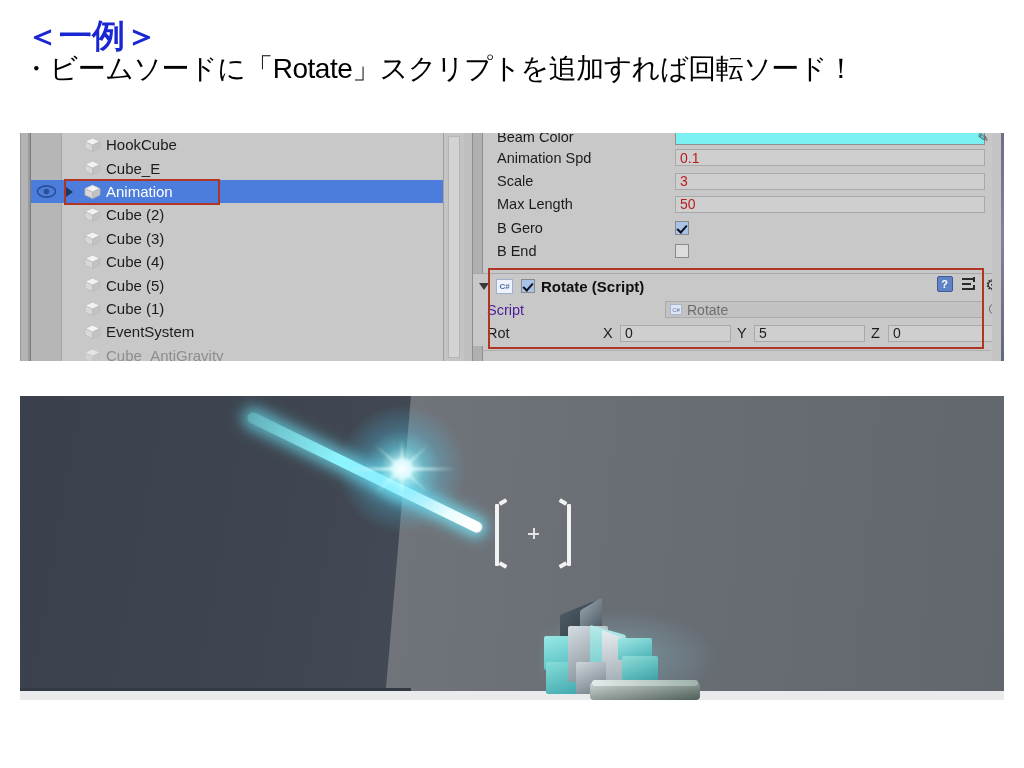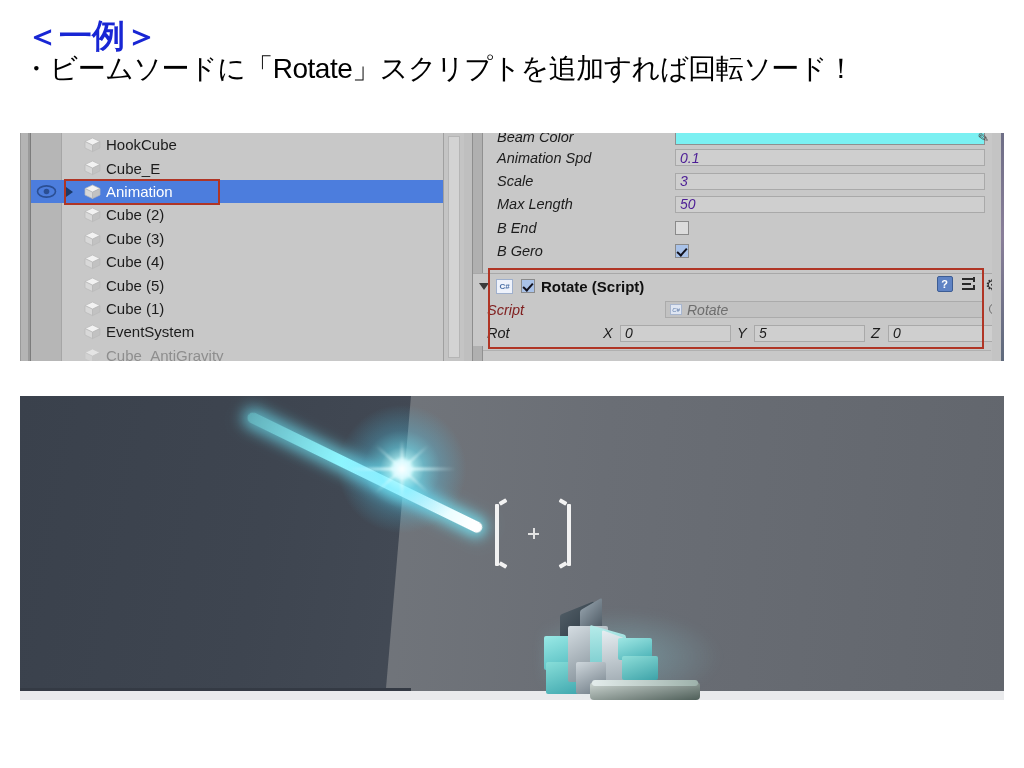--- a/index.html
+++ b/index.html
@@ -179,40 +179,39 @@
     right: 14px; bottom: 0px;
   }
 
   .prop-row {
     position: relative;
     height: 23.4px;
     display: flex;
     align-items: center;
     font-size: 14.5px;
     color: #1c1c1c;
-    font-style: italic;
   }
   .prop-label {
     width: 192px;
     padding-left: 14px;
     box-sizing: border-box;
     white-space: nowrap;
   }
-  .prop-label.muted { color: #7f1d1d; }
+  .prop-label.muted { color: #4c1d95; }
   .prop-field {
     flex: 1;
     height: 17px;
     background: #cfcfcf;
     border: 1px solid #a9a9a9;
     box-sizing: border-box;
     display: flex;
     align-items: center;
     padding-left: 4px;
     font-size: 14px;
-    color: #4c1d95;
+    color: #b91c1c;
     margin-right: 6px;
   }
   .prop-field.colorswatch {
     background: #7bf0f2;
     border: 1px solid #8f8f8f;
   }
   .checkbox {
     width: 14px;
     height: 14px;
     background: #dcdcdc;
@@ -735,27 +734,27 @@
         <span class="prop-label">Scale</span>
         <span class="prop-field">3</span>
       </div>
 
       <div class="prop-row">
         <span class="prop-label">Max Length</span>
         <span class="prop-field">50</span>
       </div>
 
       <div class="prop-row">
+        <span class="prop-label">B Gero</span>
+        <span class="checkbox checked"></span>
+      </div>
+
+      <div class="prop-row">
         <span class="prop-label">B End</span>
         <span class="checkbox"></span>
-      </div>
-
-      <div class="prop-row">
-        <span class="prop-label">B Gero</span>
-        <span class="checkbox checked"></span>
       </div>
 
     </div>
 
     <div id="rotate-component">
 
       <div id="component-header">
         <span class="foldout-tri"></span>
         <span class="cs-badge">C#</span>
         <span class="checkbox checked"></span>

